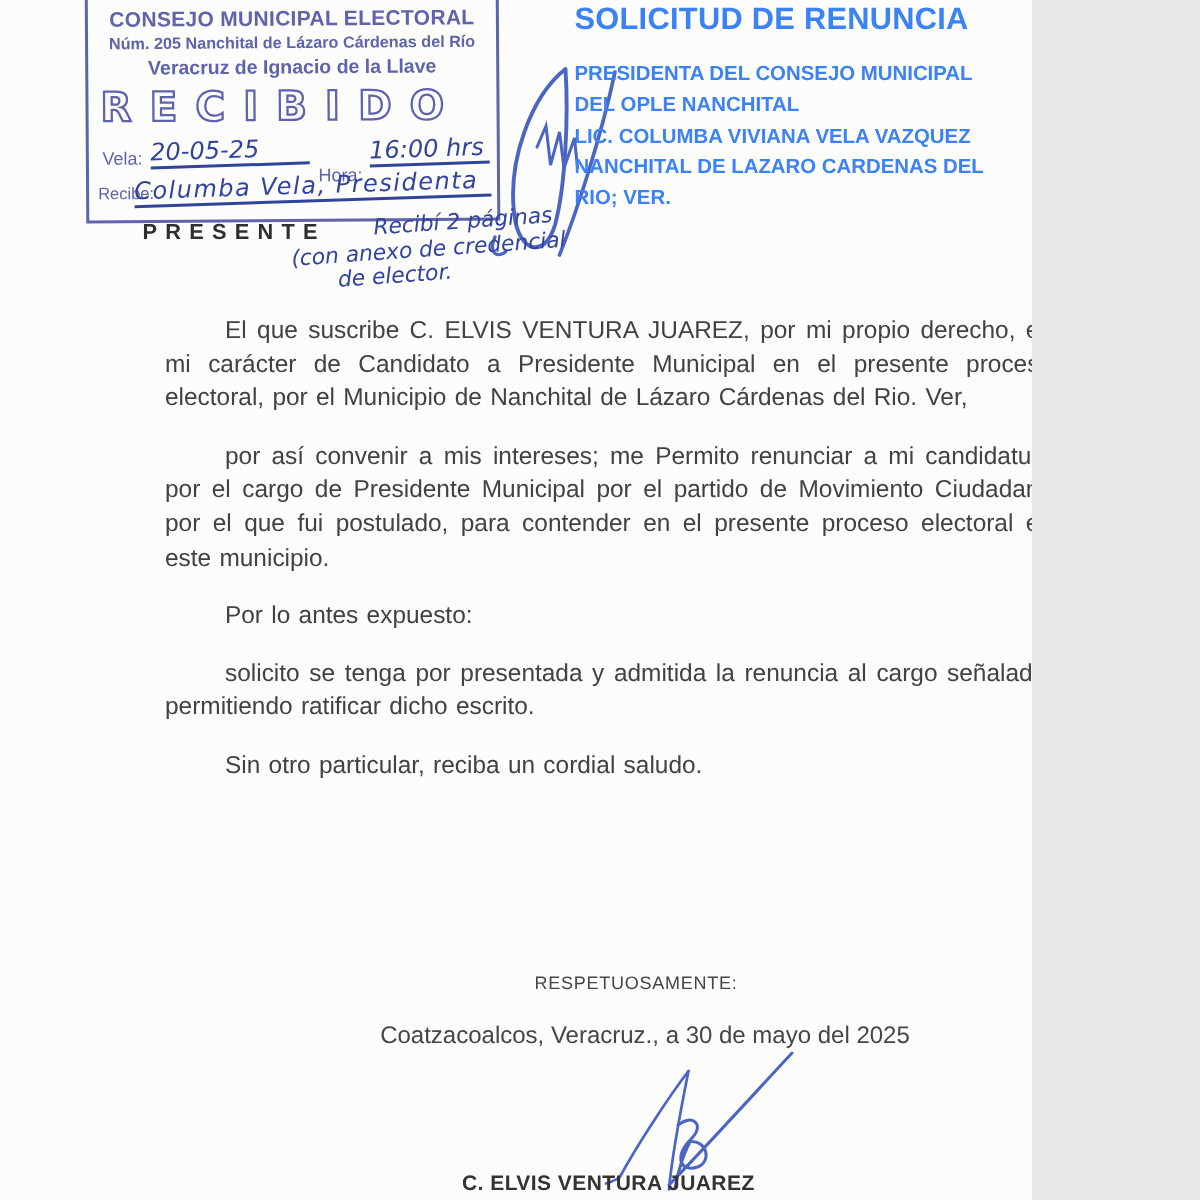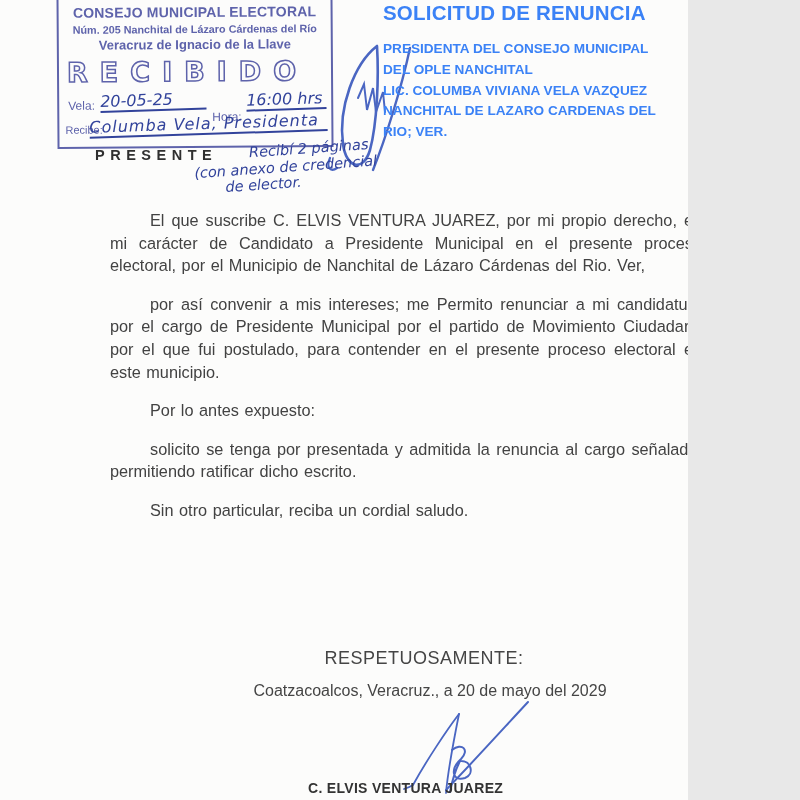--- a/index.html
+++ b/index.html
@@ -68,21 +68,21 @@
   .hand-note .n2{margin-left:2px;}
   .hand-note .n3{margin-left:32px;}
   
   .body-text{position:absolute;left:110px;top:209px;width:592px;}
   .body-text p{
     margin:0 0 16px 0;font-size:16.3px;line-height:22.6px;
     text-indent:40px;text-align:justify;color:var(--body-text);
     word-spacing:1px;
   }
   
-  .respectfully{position:absolute;left:124px;top:648px;width:600px;text-align:center;font-size:18px;letter-spacing:.5px;color:#454545;}
+  .respectfully{position:absolute;left:124px;top:648px;width:600px;text-align:center;font-size:12px;letter-spacing:.5px;color:#454545;}
   .place-date{position:absolute;left:130px;top:682px;width:600px;text-align:center;font-size:16px;color:#454545;}
   .signatory-name{position:absolute;left:308px;top:780px;font-size:14px;font-weight:bold;letter-spacing:.3px;color:#333;white-space:nowrap;}
   
   .rubric-svg{position:absolute;left:322px;top:40px;}
   .signature-svg{position:absolute;left:380px;top:697px;}
   svg path{fill:none;stroke:var(--signature-ink);stroke-linecap:round;}
 </style>
 </head>
 <body>
 
@@ -128,21 +128,21 @@
 
   <div class="body-text">
     <p>El que suscribe C. ELVIS VENTURA JUAREZ, por mi propio derecho, en mi carácter de Candidato a Presidente Municipal en el presente proceso electoral, por el Municipio de Nanchital de Lázaro Cárdenas del Rio. Ver,</p>
     <p>por así convenir a mis intereses; me Permito renunciar a mi candidatura por el cargo de Presidente Municipal por el partido de Movimiento Ciudadano por el que fui postulado, para contender en el presente proceso electoral en este municipio.</p>
     <p>Por lo antes expuesto:</p>
     <p>solicito se tenga por presentada y admitida la renuncia al cargo señalado, permitiendo ratificar dicho escrito.</p>
     <p>Sin otro particular, reciba un cordial saludo.</p>
   </div>
 
   <div class="respectfully">RESPETUOSAMENTE:</div>
-  <div class="place-date">Coatzacoalcos, Veracruz., a 20 de mayo del 2029</div>
+  <div class="place-date">Coatzacoalcos, Veracruz., a 30 de mayo del 2025</div>
 
   <svg class="signature-svg" width="180" height="100" viewBox="0 0 180 100">
     <path d="M24,92 C27,91 30,90 33,88 C45,66 66,34 79,17" stroke-width="1.8"></path>
     <path d="M79,17 C74,42 68,72 66,96" stroke-width="1.8"></path>
     <path d="M148,5 C122,33 92,66 66,93" stroke-width="2"></path>
     <path d="M72,53 C82,45 90,53 81,62 C70,72 72,85 85,81 C95,77 91,63 80,64 C76,72 72,84 70,95" stroke-width="2"></path>
   </svg>
 
   <div class="signatory-name">C. ELVIS VENTURA JUAREZ</div>
 

